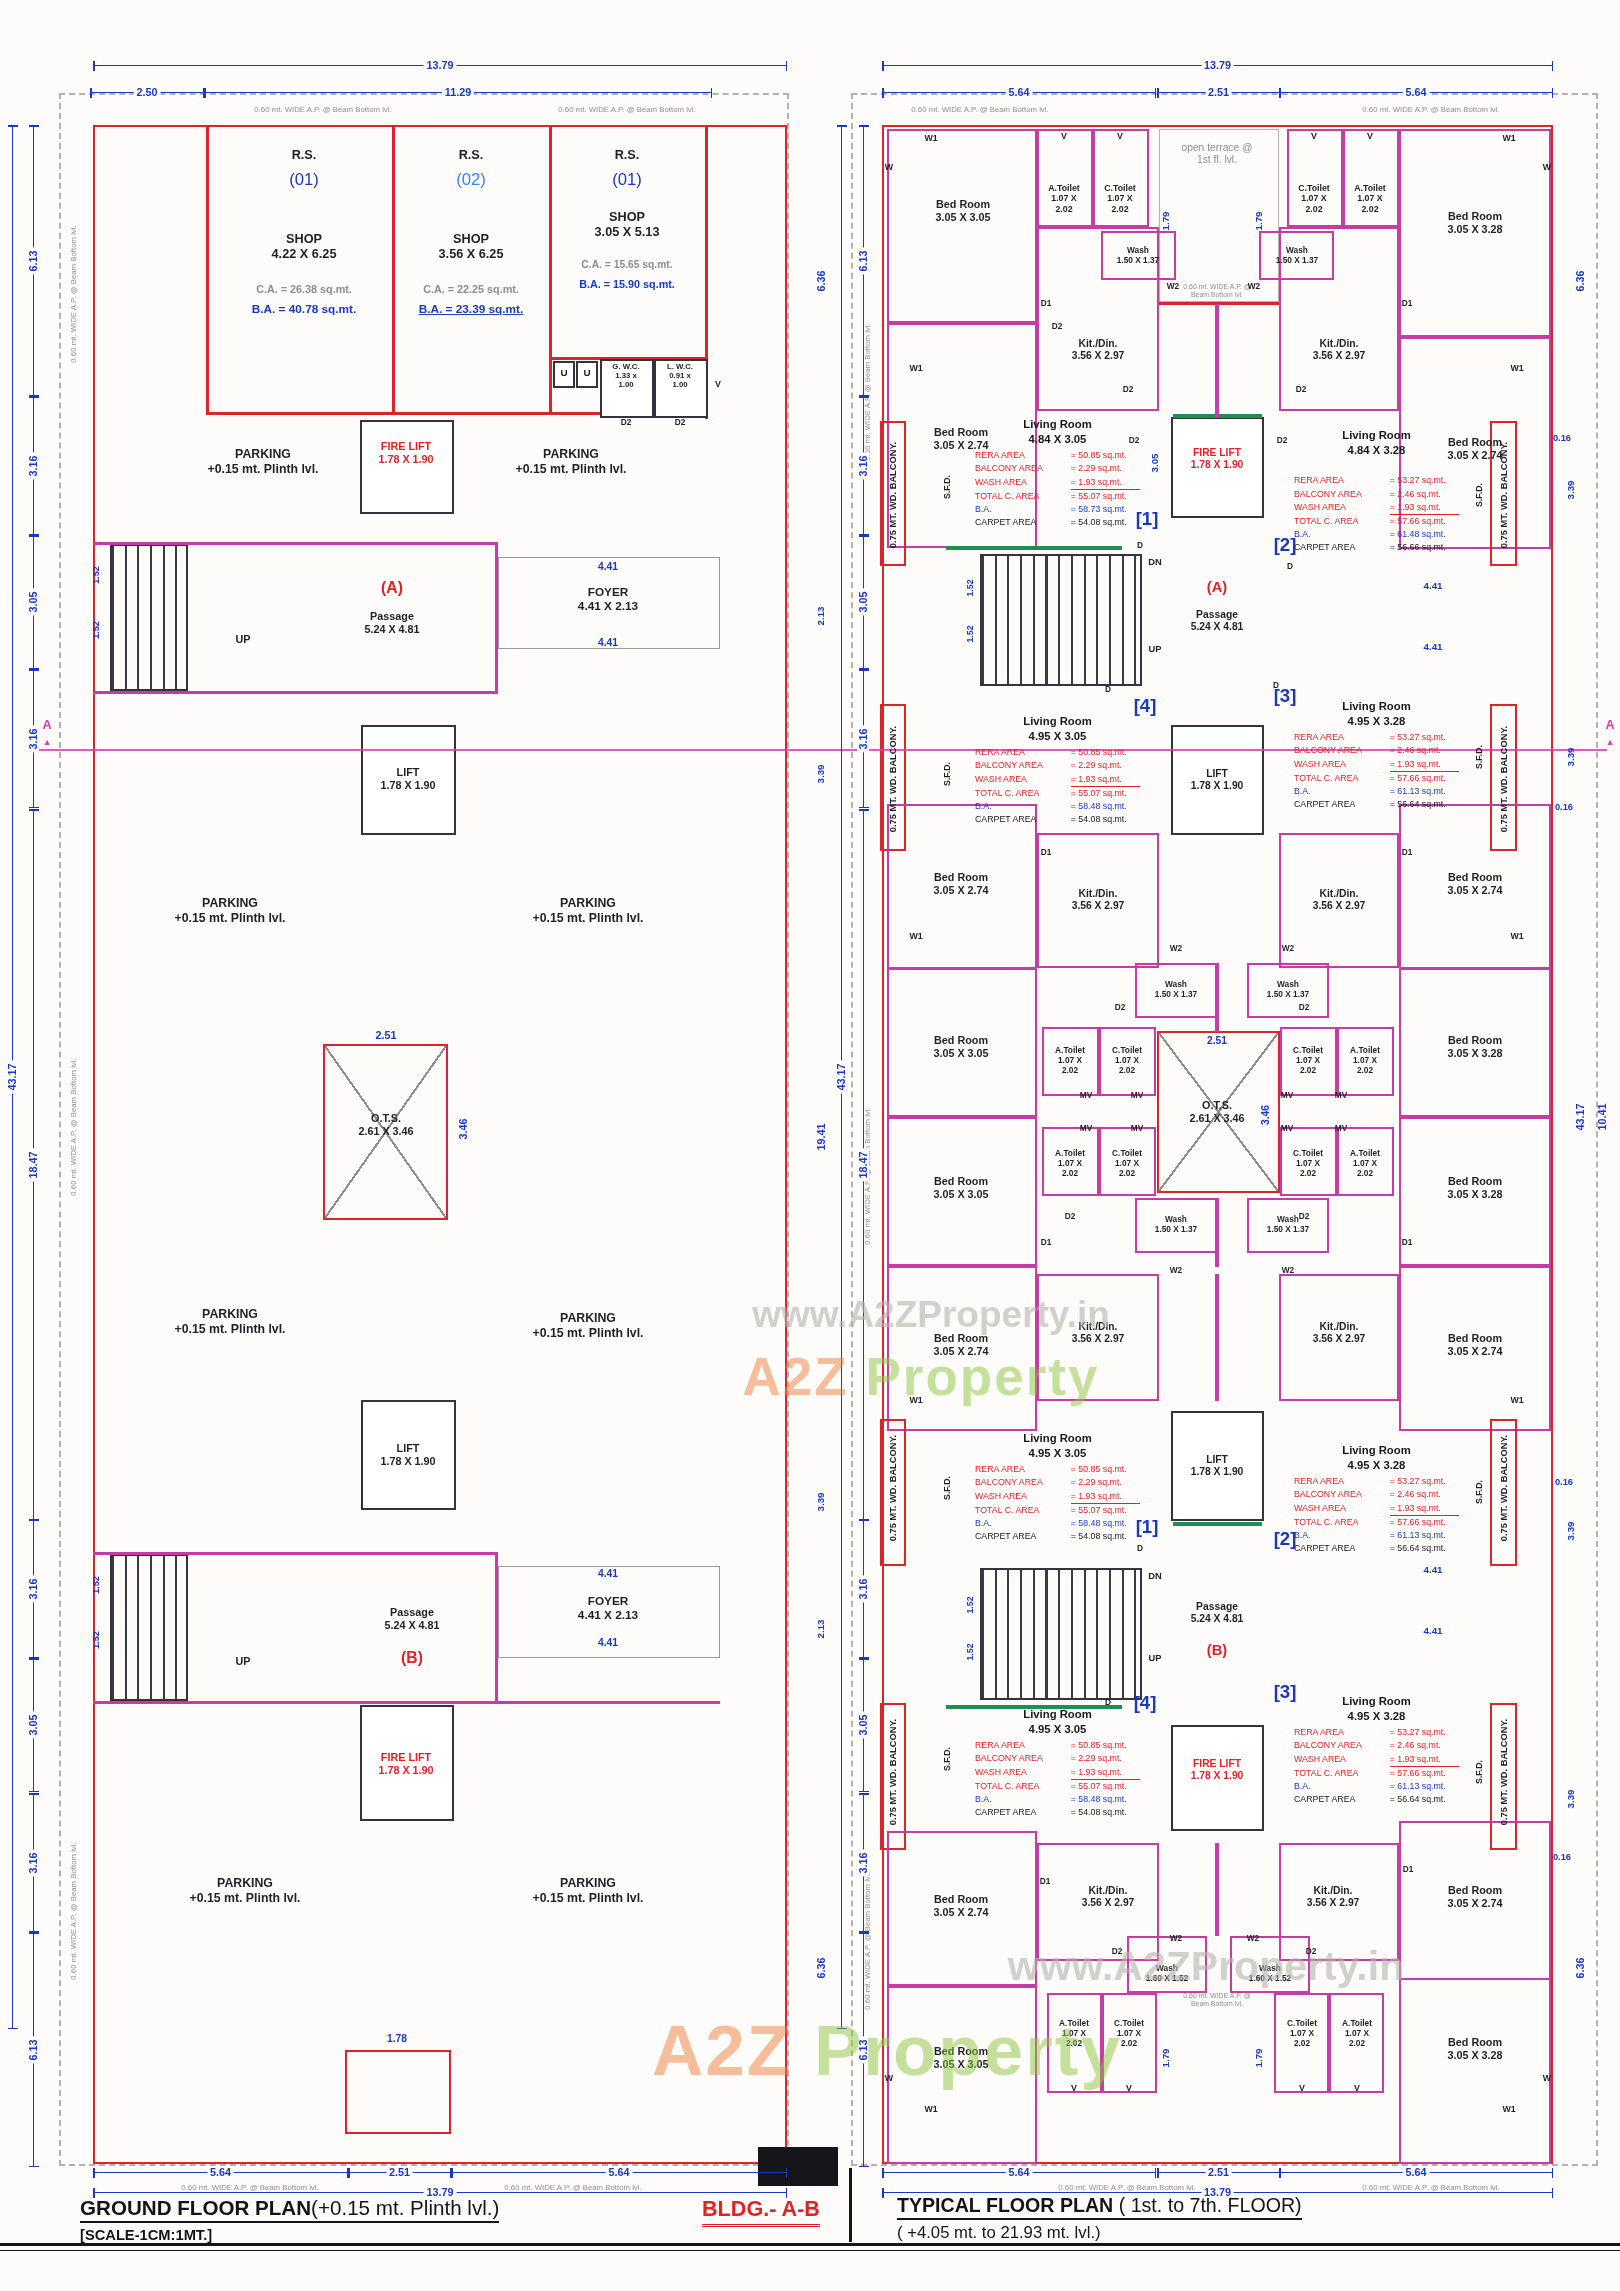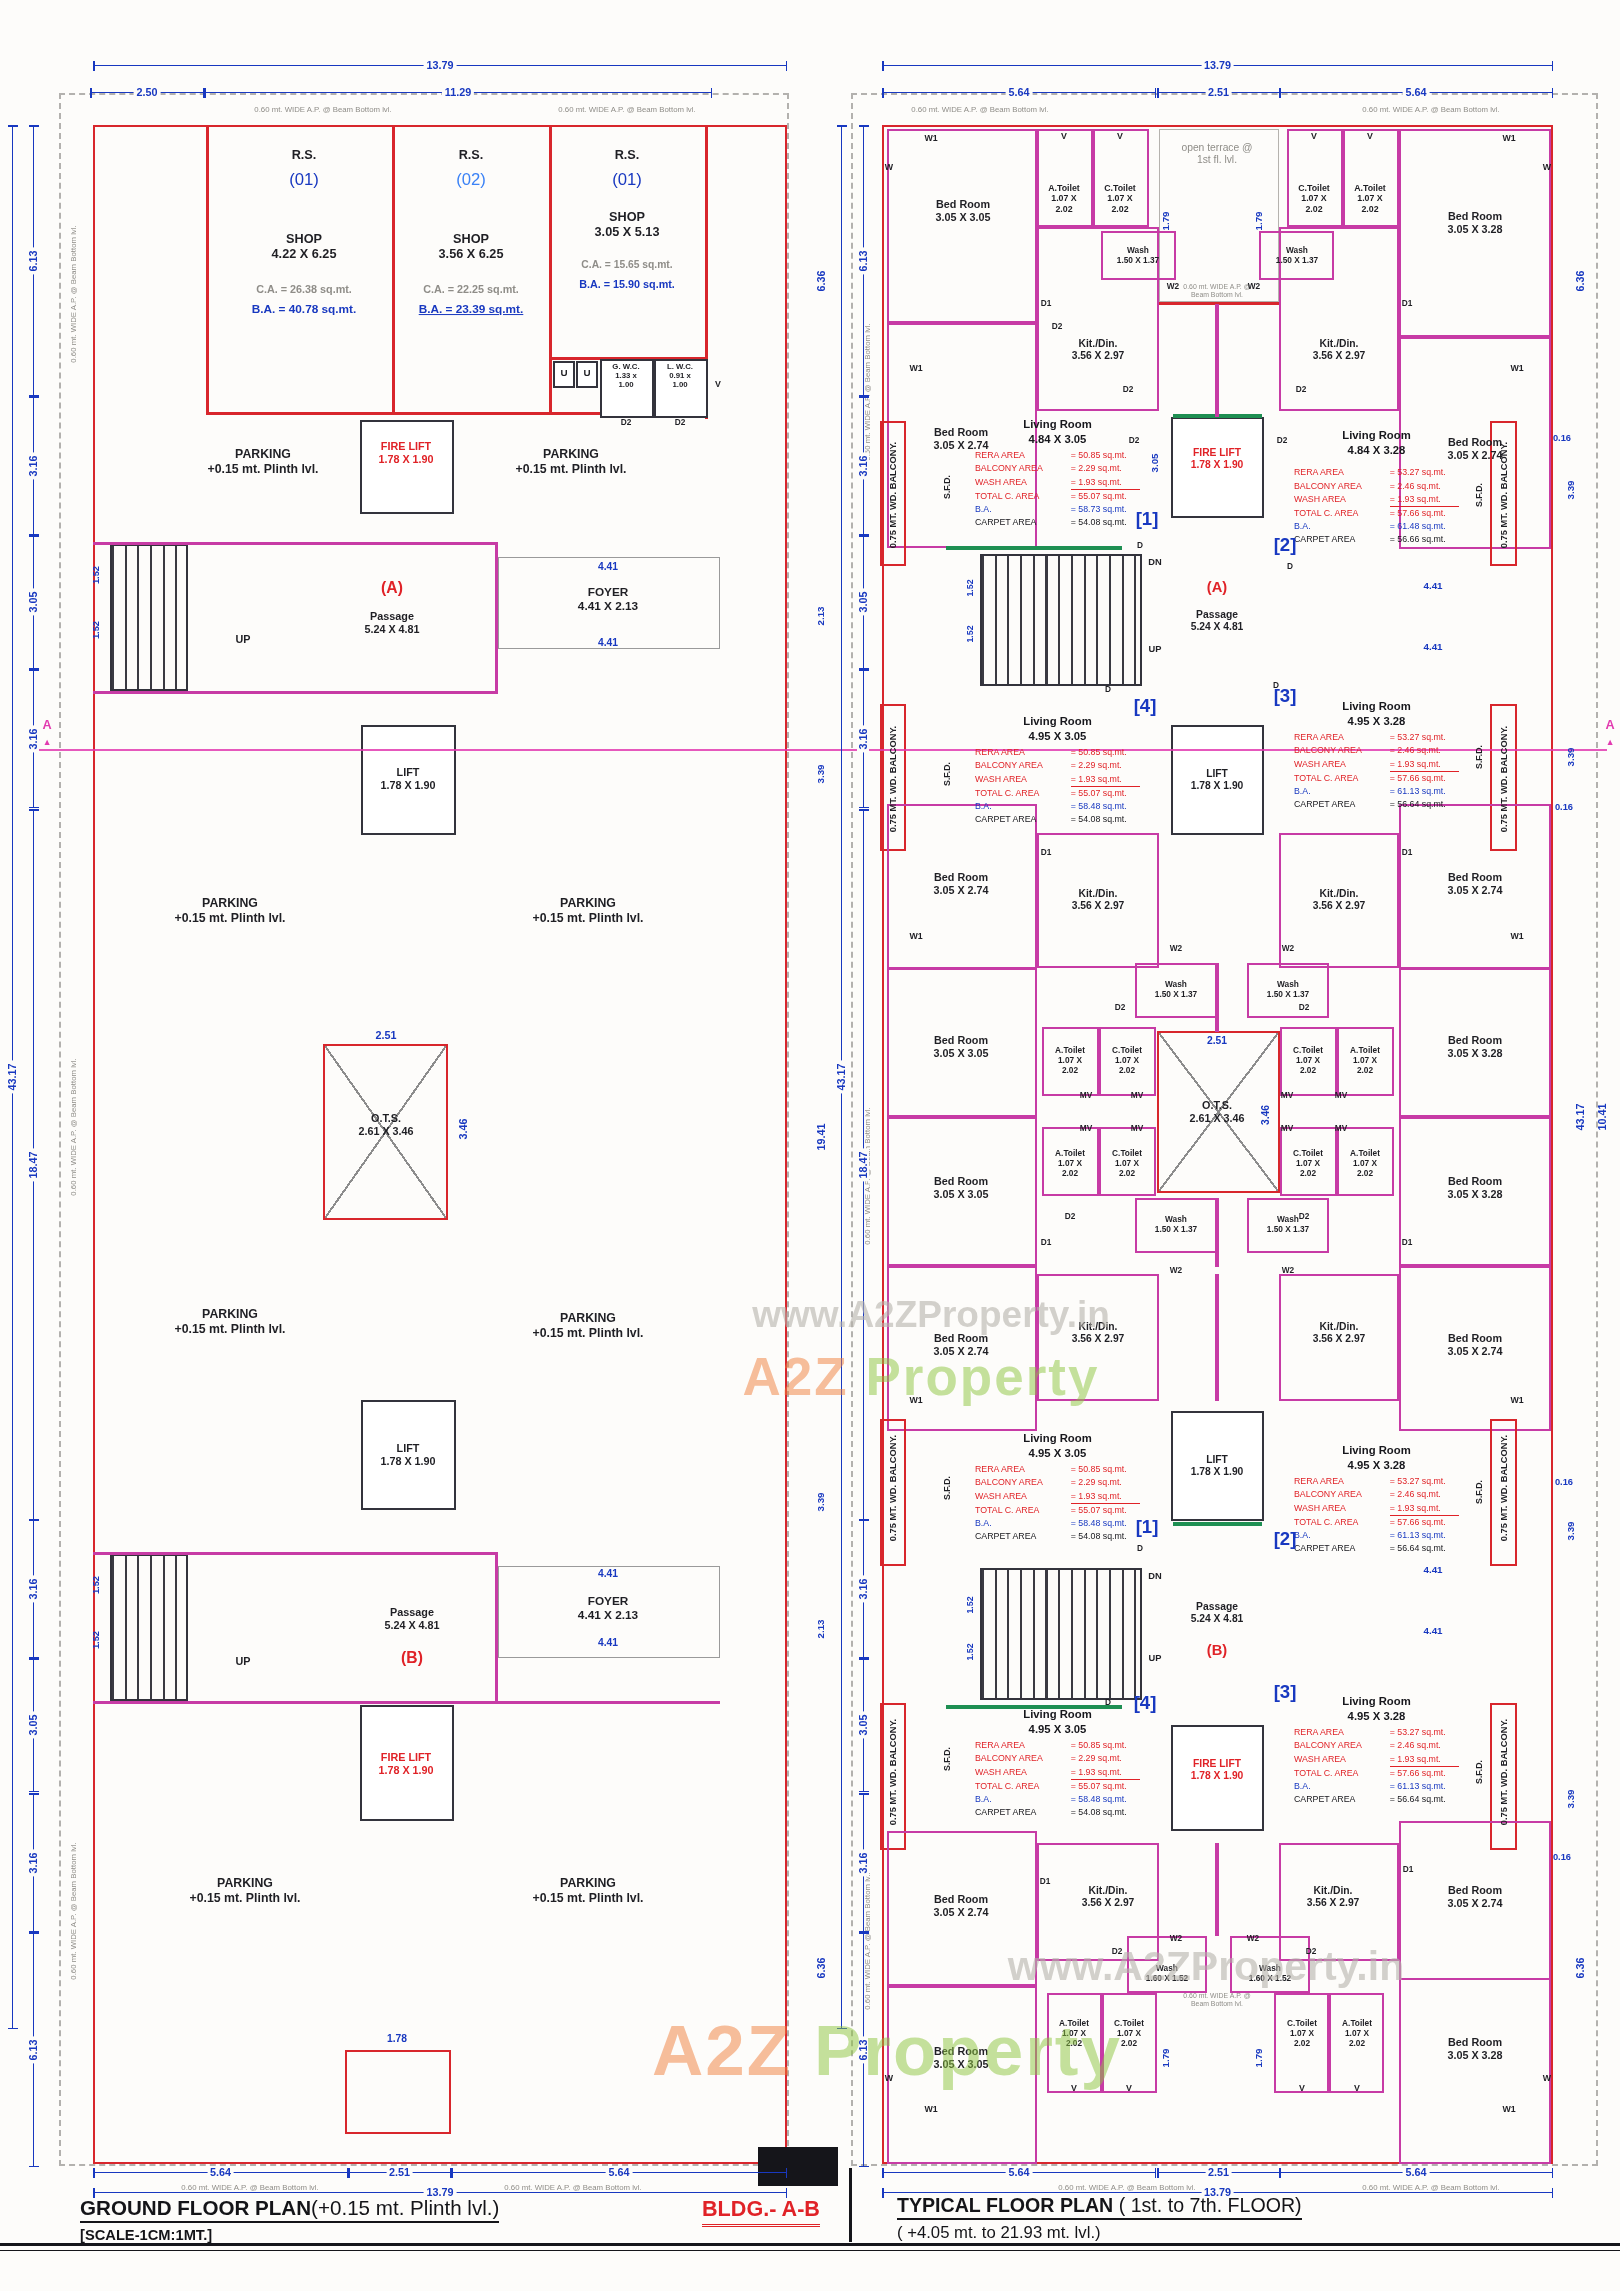--- a/index.html
+++ b/index.html
@@ -645,21 +645,21 @@
         <span class="tv c-b">= 58.73 sq.mt.</span>
       </div>
       <div class="trw">
         <span class="tl c-k">CARPET AREA</span>
         <span class="tv c-k">= 54.08 sq.mt.</span>
       </div>
     </div>
     <div class="badge" style="left: 1147px; top: 519px;">[1]</div>
     <div class="tbl" style="left: 1294px; top: 428px; width: 165px;">
       <div class="tt">Living Room</div>
-      <div class="tt" style="margin-bottom: 9px;">4.84 X 3.28</div>
+      <div class="tt" style="margin-bottom: 17px;">4.84 X 3.28</div>
       <div class="trw">
         <span class="tl c-r">RERA AREA</span>
         <span class="tv c-r">= 53.27 sq.mt.</span>
       </div>
       <div class="trw">
         <span class="tl c-r">BALCONY AREA</span>
         <span class="tv c-r">=  2.46 sq.mt.</span>
       </div>
       <div class="trw">
         <span class="tl c-r">WASH AREA</span>

